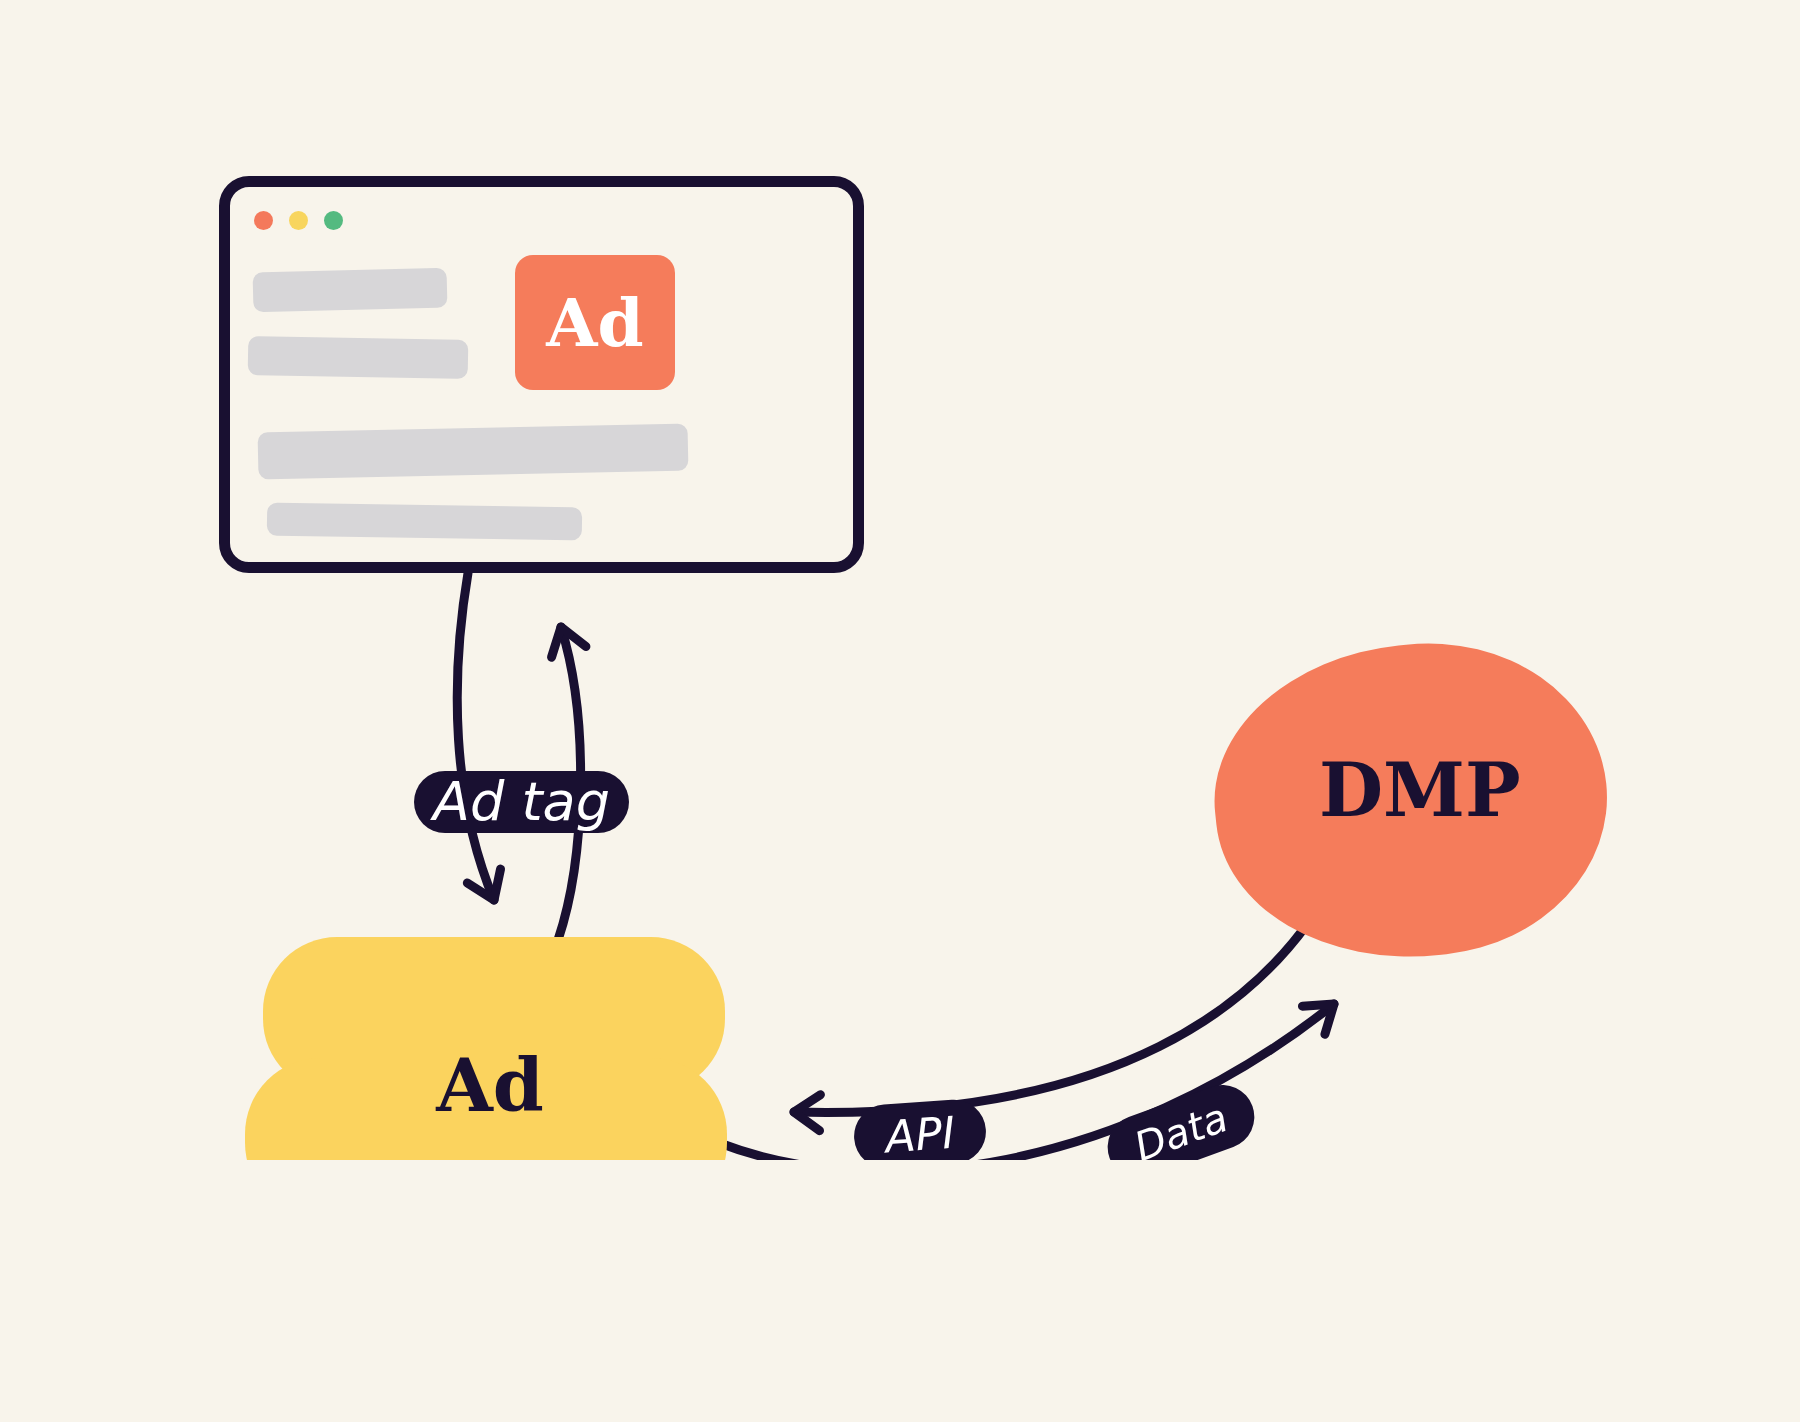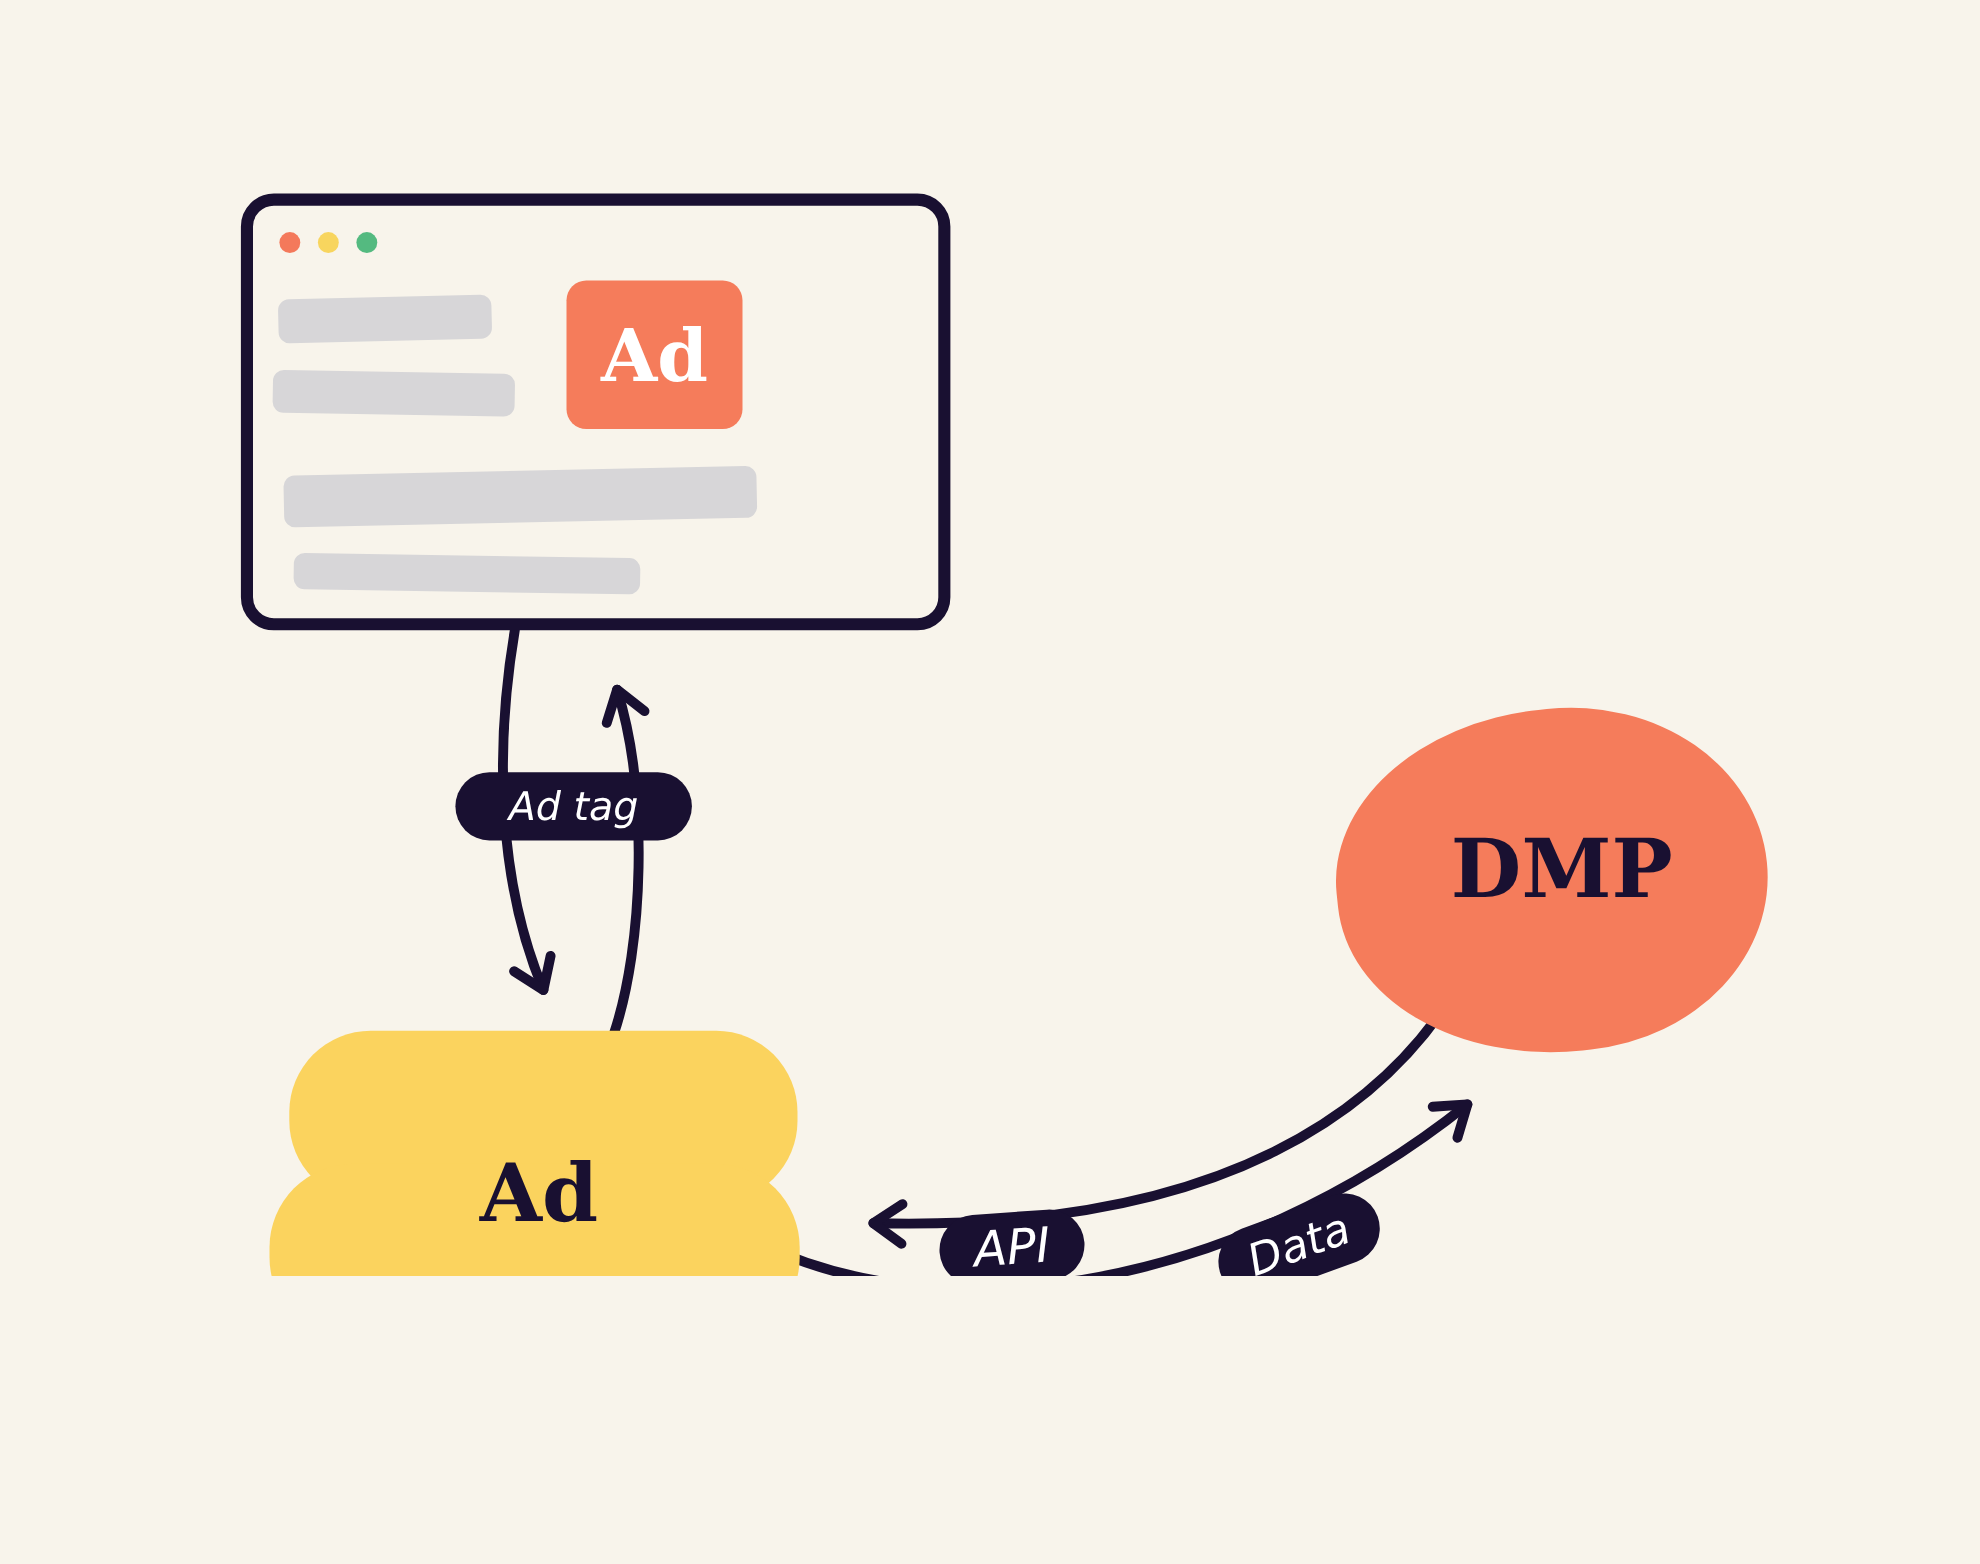--- a/index.html
+++ b/index.html
@@ -100,21 +100,21 @@
 
   
   .pill {
     background: var(--ink);
     color: var(--white);
     display: flex; align-items: center; justify-content: center;
     font-family: "DejaVu Sans", sans-serif;
     font-style: italic;
     border-radius: 40px;
   }
-  .pill-ad-tag { left: 414px;  top: 702px;  width: 215px; height: 62px; font-size: 36px; }
+  .pill-ad-tag { left: 414px;  top: 771px;  width: 215px; height: 62px; font-size: 54px; align-items: flex-end; }
   .pill-api    { left: 854px;  top: 1102px; width: 132px; height: 64px; font-size: 44px; transform: rotate(-4deg); }
   .pill-data   { left: 1105px; top: 1100px; width: 152px; height: 64px; font-size: 40px; transform: rotate(-20deg); }
 </style>
 </head>
 <body style="--bg: #F8F4EB; --ink: #191031; --orange: #F57C5B; --yellow: #FBD35E; --gray: #D7D6D8; --white: #FFFFFF; --dot-orange: #F4795B; --dot-yellow: #F8D55E; --dot-green: #54BA80;">
 
 <div class="stage">
 
   <svg class="connector-layer" width="1800" height="1422" viewBox="0 0 1800 1422">
     <defs>

